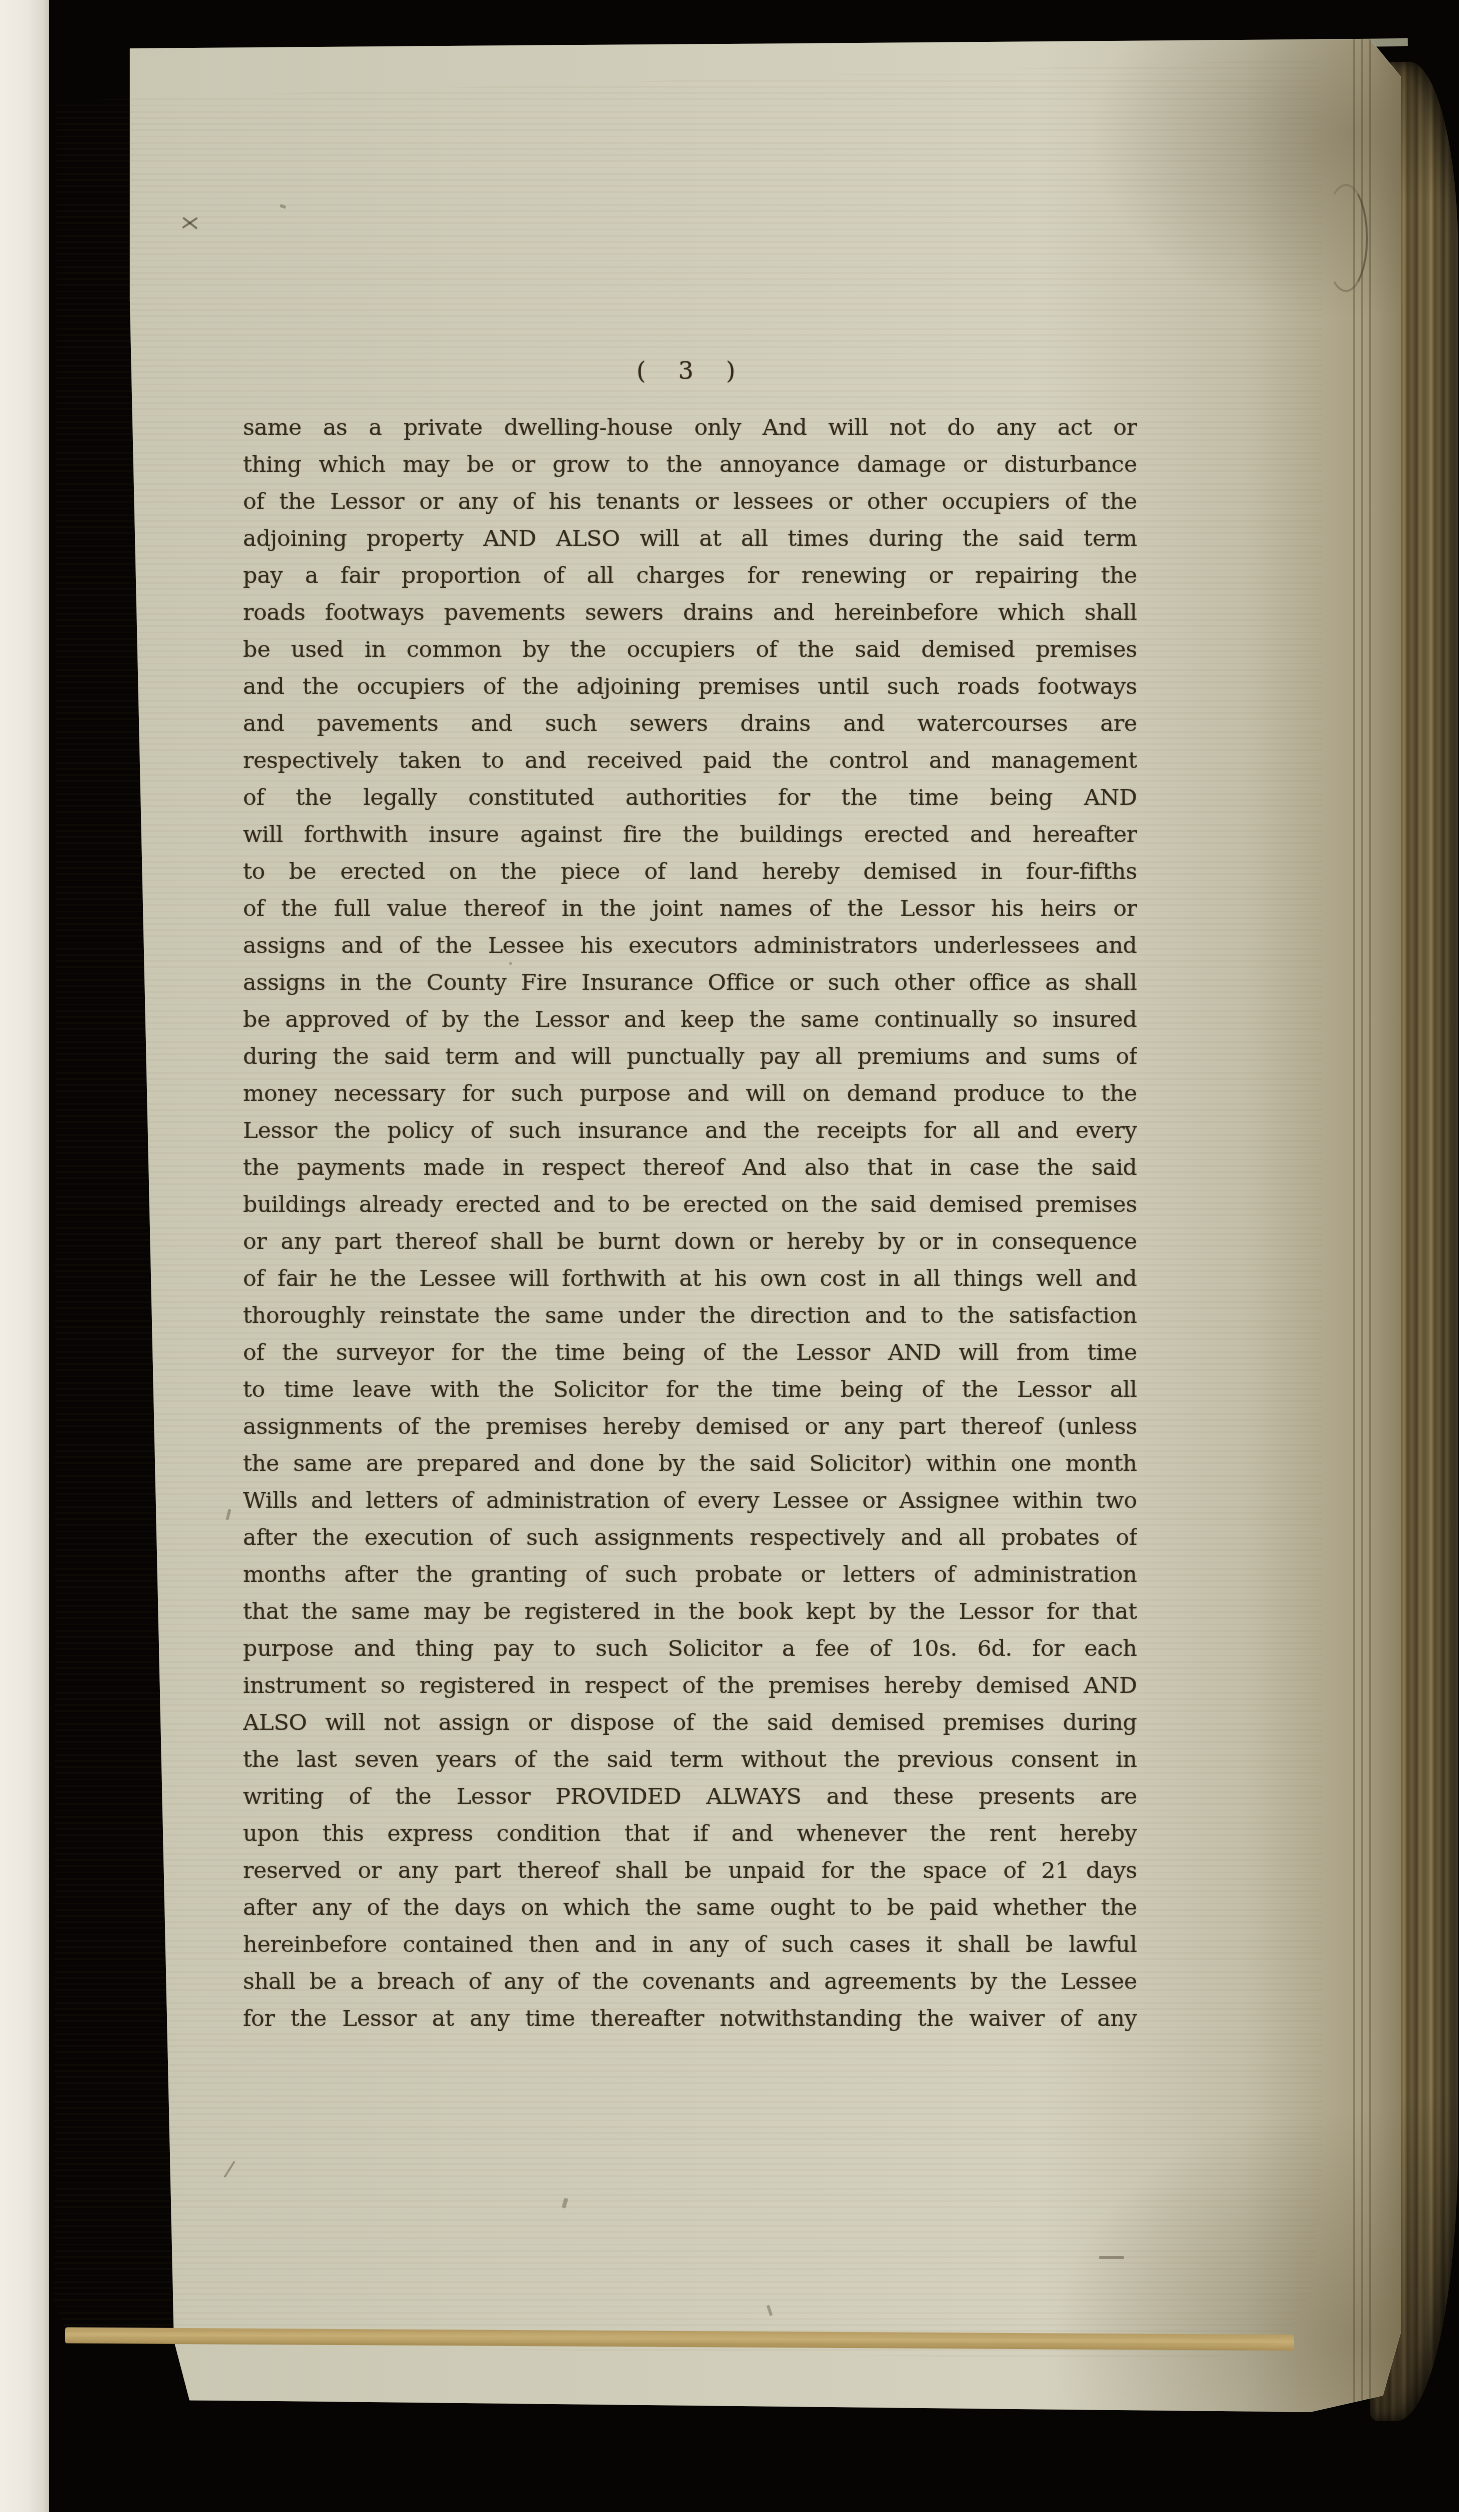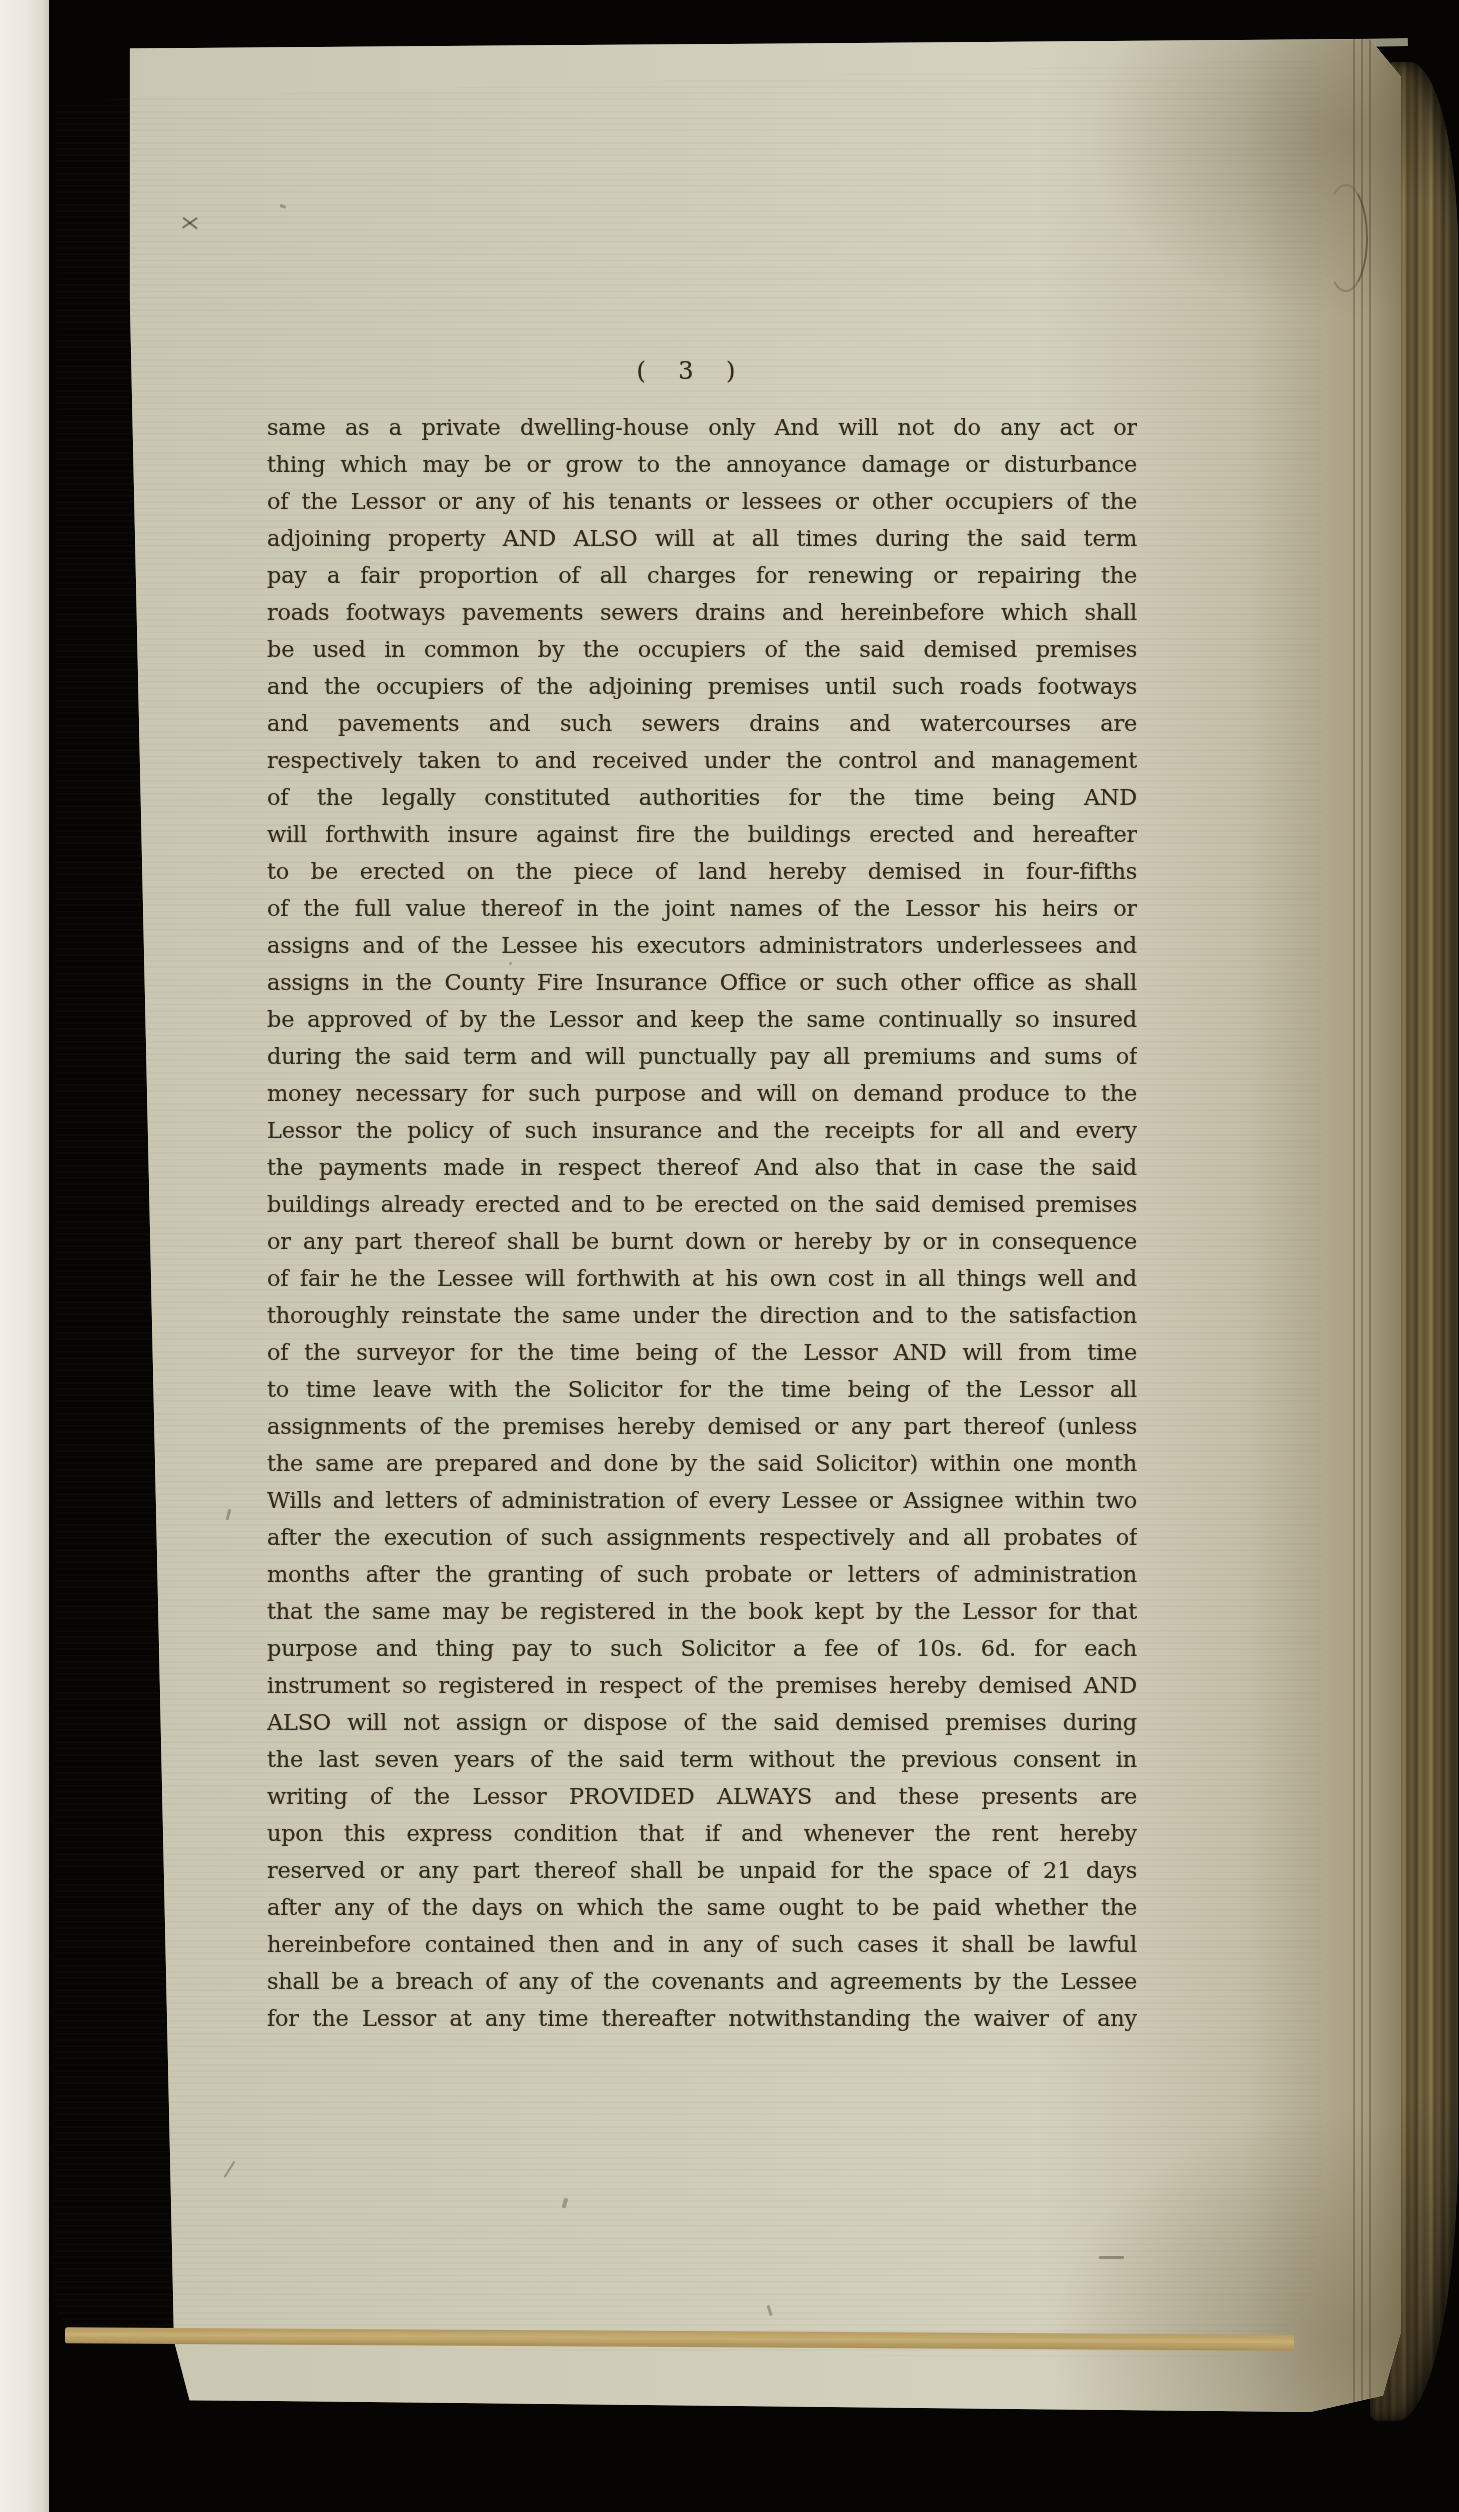--- a/index.html
+++ b/index.html
@@ -113,21 +113,21 @@
 
   .text-block{
     position:absolute;left:192px;top:354px;width:894px;
     color:var(--ink,#332a1d);
     font-size:22.4px;letter-spacing:-0.2px;
     text-shadow:0 0 0.9px rgba(51,42,29,.45);
   }
   .text-block .line{
     height:37px;line-height:37px;
     text-align:justify;text-align-last:justify;
-    overflow:hidden;white-space:normal;margin-left:24px;
+    overflow:hidden;white-space:normal;
   }
 
   
   .mark{position:absolute;background:rgba(55,45,28,.55);border-radius:0.9px;}
   .mark.x1{left:130px;top:167px;width:17.6px;height:2.2px;transform:rotate(38deg);}
   .mark.x2{left:130px;top:167px;width:17.6px;height:2.2px;transform:rotate(-34deg);}
   .mark.speck1{left:229px;top:150px;width:6.2px;height:2.6px;transform:rotate(20deg);opacity:.6;}
   .mark.wills-tick{left:176px;top:1454px;width:2.6px;height:10.6px;transform:rotate(14deg);opacity:.6;}
   .mark.slash{left:169px;top:2113px;width:19.4px;height:2.2px;transform:rotate(-58deg);opacity:.65;}
   .mark.apos{left:512px;top:2143px;width:3.5px;height:9.7px;transform:rotate(16deg);opacity:.6;}
@@ -173,21 +173,21 @@
     <div class="text-block">
         <div class="line">same as a private dwelling-house only And will not do any act or</div>
         <div class="line">thing which may be or grow to the annoyance damage or disturbance</div>
         <div class="line">of the Lessor or any of his tenants or lessees or other occupiers of the</div>
         <div class="line">adjoining property AND ALSO will at all times during the said term</div>
         <div class="line">pay a fair proportion of all charges for renewing or repairing the</div>
         <div class="line">roads footways pavements sewers drains and hereinbefore which shall</div>
         <div class="line">be used in common by the occupiers of the said demised premises</div>
         <div class="line">and the occupiers of the adjoining premises until such roads footways</div>
         <div class="line">and pavements and such sewers drains and watercourses are</div>
-        <div class="line">respectively taken to and received under the control and management</div>
+        <div class="line">respectively taken to and received paid the control and management</div>
         <div class="line">of the legally constituted authorities for the time being AND</div>
         <div class="line">will forthwith insure against fire the buildings erected and hereafter</div>
         <div class="line">to be erected on the piece of land hereby demised in four-fifths</div>
         <div class="line">of the full value thereof in the joint names of the Lessor his heirs or</div>
         <div class="line">assigns and of the Lessee his executors administrators underlessees and</div>
         <div class="line">assigns in the County Fire Insurance Office or such other office as shall</div>
         <div class="line">be approved of by the Lessor and keep the same continually so insured</div>
         <div class="line">during the said term and will punctually pay all premiums and sums of</div>
         <div class="line">money necessary for such purpose and will on demand produce to the</div>
         <div class="line">Lessor the policy of such insurance and the receipts for all and every</div>

